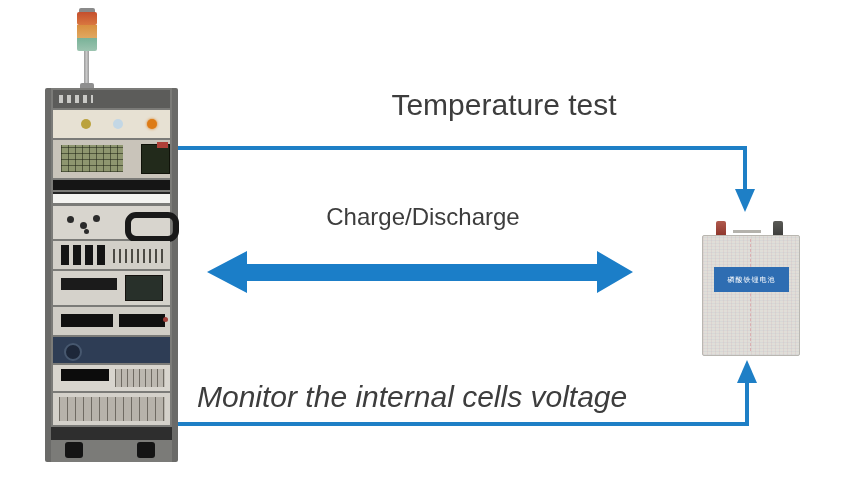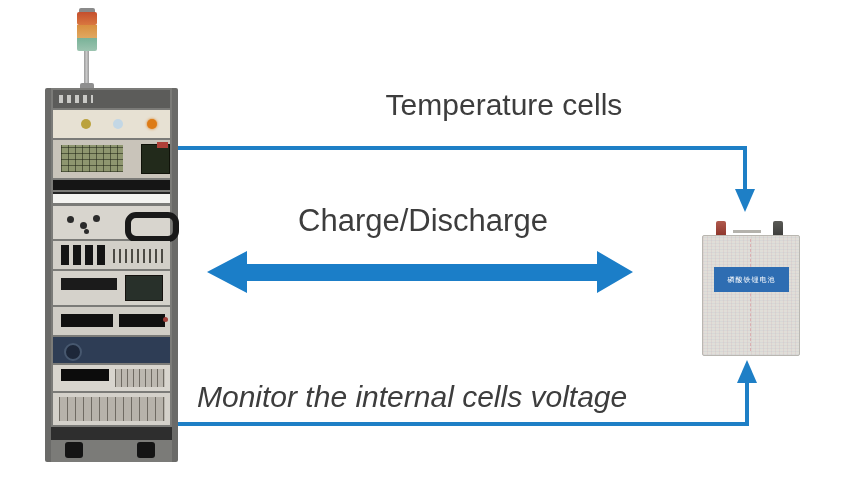--- a/index.html
+++ b/index.html
@@ -2,21 +2,21 @@
 <html><head>
 <meta charset="utf-8">
 <style>
   html,body{margin:0;padding:0;background:#fff;}
   #canvas{position:relative;width:857px;height:488px;background:#ffffff;overflow:hidden;
           font-family:"Liberation Sans", sans-serif;}
 
   
   .conn-label{position:absolute;color:#3d3d3d;text-align:center;white-space:nowrap;}
   #label-temperature{left:348px;top:88px;width:312px;font-size:30px;}
-  #label-charge{left:268px;top:203px;width:310px;font-size:31px;text-align:center;}
+  #label-charge{left:268px;top:203px;width:310px;font-size:24px;text-align:center;}
   #label-monitor{left:197px;top:380px;width:480px;font-size:30px;text-align:left;font-style:italic;}
 
   
   #arrows{position:absolute;left:0;top:0;pointer-events:none;}
 
   
   #stack-light{position:absolute;left:76px;top:8px;width:22px;height:84px;}
   .sl-cap{position:absolute;left:3px;top:0;width:16px;height:4px;background:#8a8a8a;border-radius:2px 2px 0 0;}
   .sl-red{position:absolute;left:1px;top:4px;width:20px;height:13px;background:linear-gradient(#c44f2e,#d9773f);border-radius:2px;}
   .sl-amber{position:absolute;left:1px;top:17px;width:20px;height:13px;background:linear-gradient(#d98f3f,#e0a860);}
@@ -106,21 +106,21 @@
     <g>
       <path d="M168 424 H747 V380" fill="none" stroke="#1e7fc6" stroke-width="4"></path>
       <polygon points="737,383 757,383 747,360" fill="#1e7fc6"></polygon>
     </g>
 
     <g>
       <polygon points="207,272 247,251 247,264 597,264 597,251 633,272 597,293 597,281 247,281 247,293" fill="#1b7ec8"></polygon>
     </g>
   </svg>
 
-  <div id="label-temperature" class="conn-label">Temperature cells</div>
+  <div id="label-temperature" class="conn-label">Temperature test</div>
   <div id="label-charge" class="conn-label">Charge/Discharge</div>
   <div id="label-monitor" class="conn-label">Monitor the internal cells voltage</div>
 
   <div id="stack-light">
     <div class="sl-cap"></div>
     <div class="sl-red"></div>
     <div class="sl-amber"></div>
     <div class="sl-green"></div>
     <div class="sl-pole"></div>
     <div class="sl-mount"></div>

